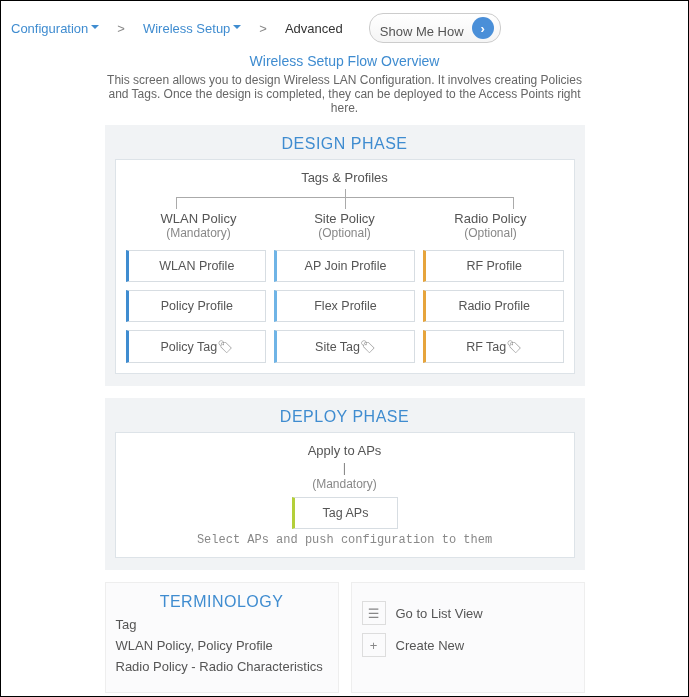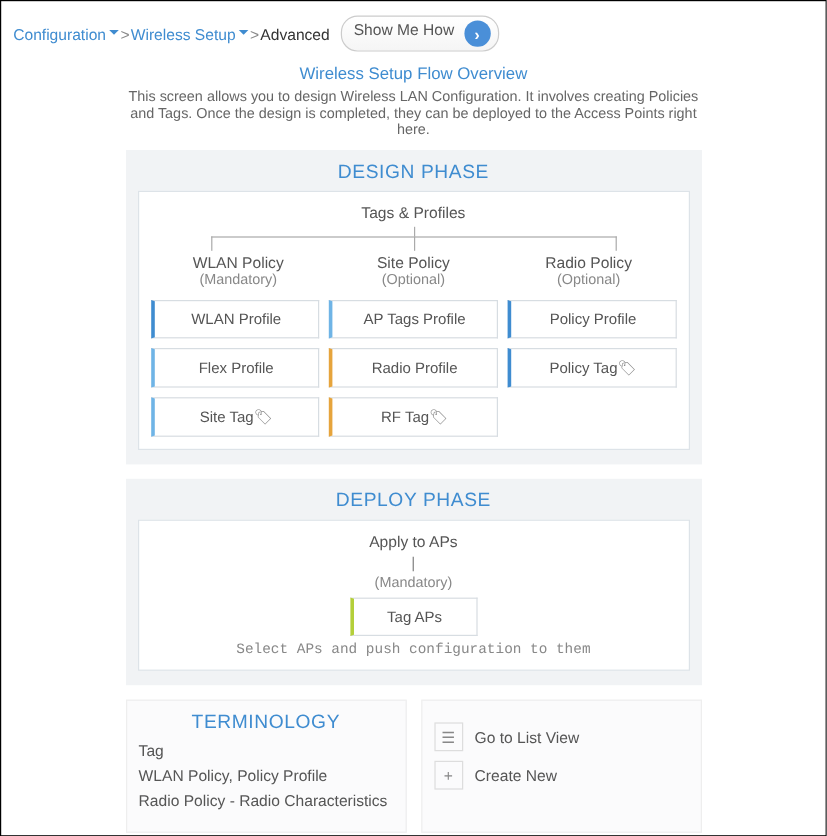--- a/index.html
+++ b/index.html
@@ -12,37 +12,37 @@
   }
   .page {
     border: 1px solid #000;
     width: 689px;
     height: 697px;
     padding: 12px 10px;
   }
   .breadcrumb {
     display: flex;
     align-items: center;
-    gap: 1px;
+    gap: 18px;
     margin-bottom: 10px;
   }
   .breadcrumb .link { color: #3f8cd0; cursor: pointer; }
   .breadcrumb .sep { color: #888; }
   .breadcrumb .current { color: #333; font-weight: 500; }
   .caret-down::after {
     content: "";
     display: inline-block;
     margin-left: 3px;
     border: 4px solid transparent;
     border-top-color: #3f8cd0;
     vertical-align: middle;
   }
   .show-me-how {
     display: inline-flex;
-    align-items: flex-start;
+    align-items: flex-end;
     gap: 8px;
     border: 1px solid #ccc;
     border-radius: 14px;
     padding: 3px 6px 3px 10px;
     background: linear-gradient(#fff,#f5f5f5);
     color: #555;
     cursor: pointer;
     margin-left: 8px;
   }
   .show-me-how .circle {
@@ -206,21 +206,24 @@
             <div>Radio Policy</div>
             <div class="muted">(Optional)</div>
           </div>
         </div>
 
         <div class="grid3">
           <div class="chip blue">
               <span>WLAN Profile</span>
             </div>
           <div class="chip lblue">
-              <span>AP Tags Profile</span>
+              <span>AP Join Profile</span>
+            </div>
+          <div class="chip orange">
+              <span>RF Profile</span>
             </div>
 
           <div class="chip blue">
               <span>Policy Profile</span>
             </div>
           <div class="chip lblue">
               <span>Flex Profile</span>
             </div>
           <div class="chip orange">
               <span>Radio Profile</span>

